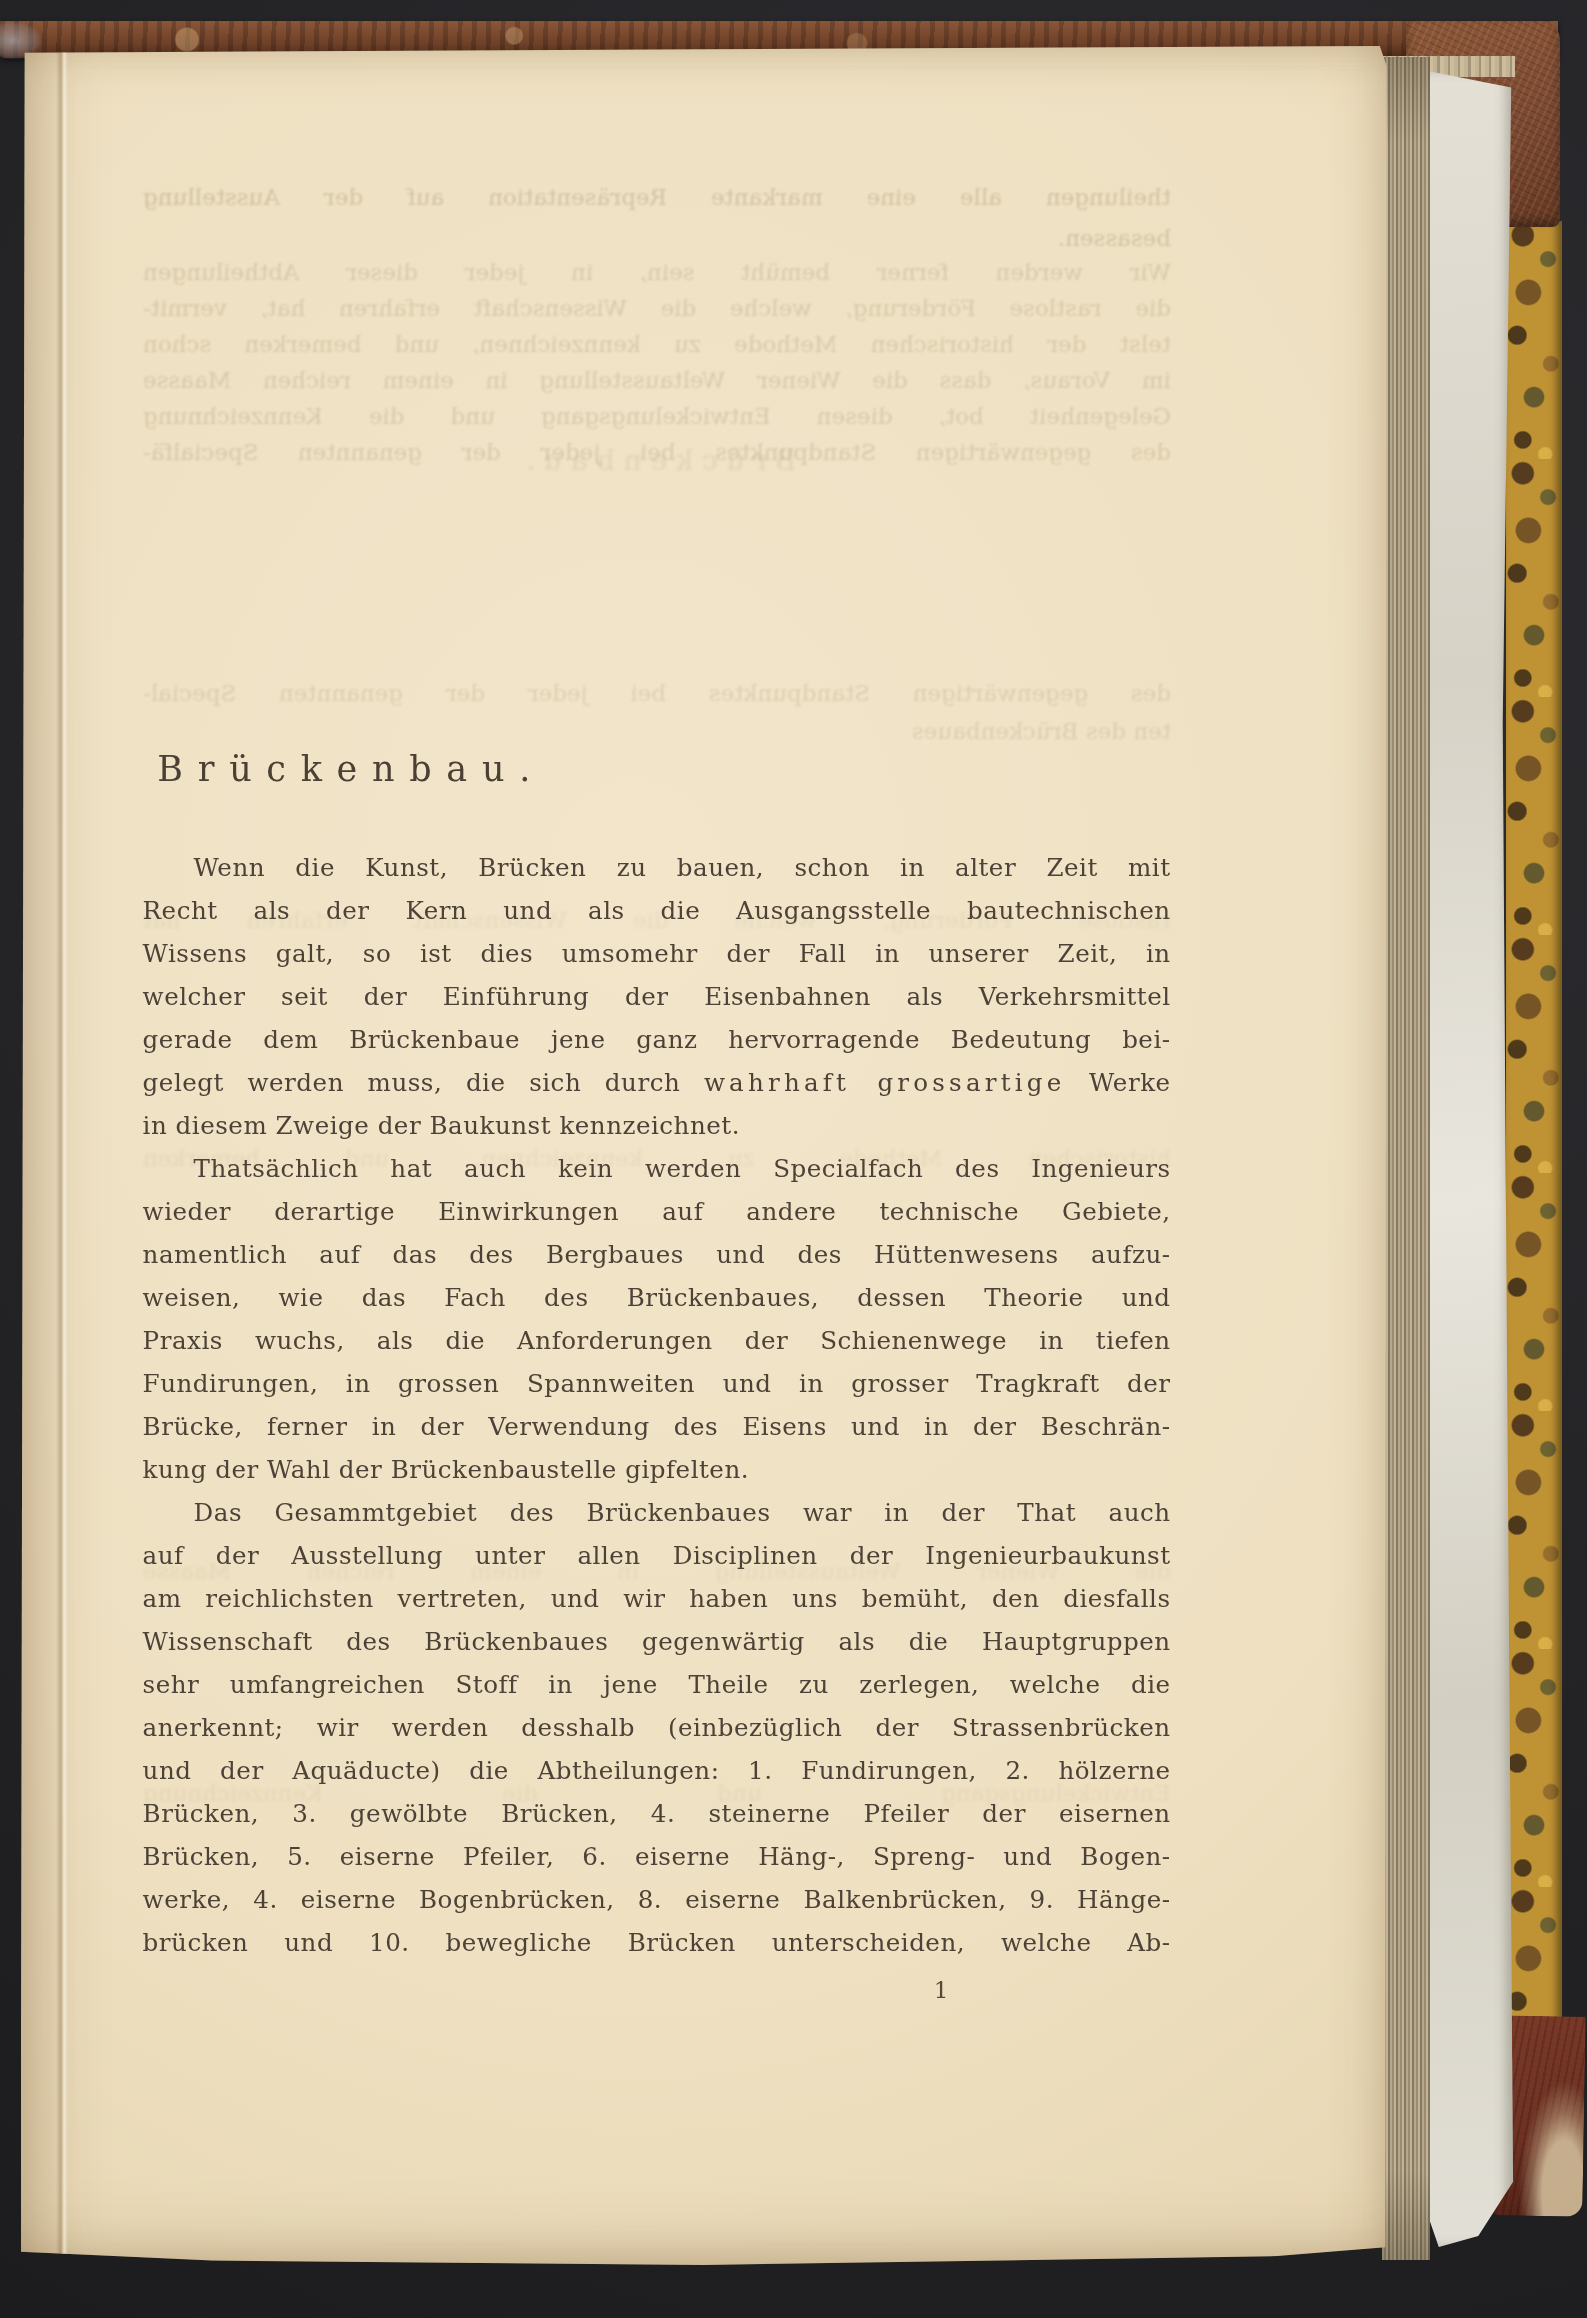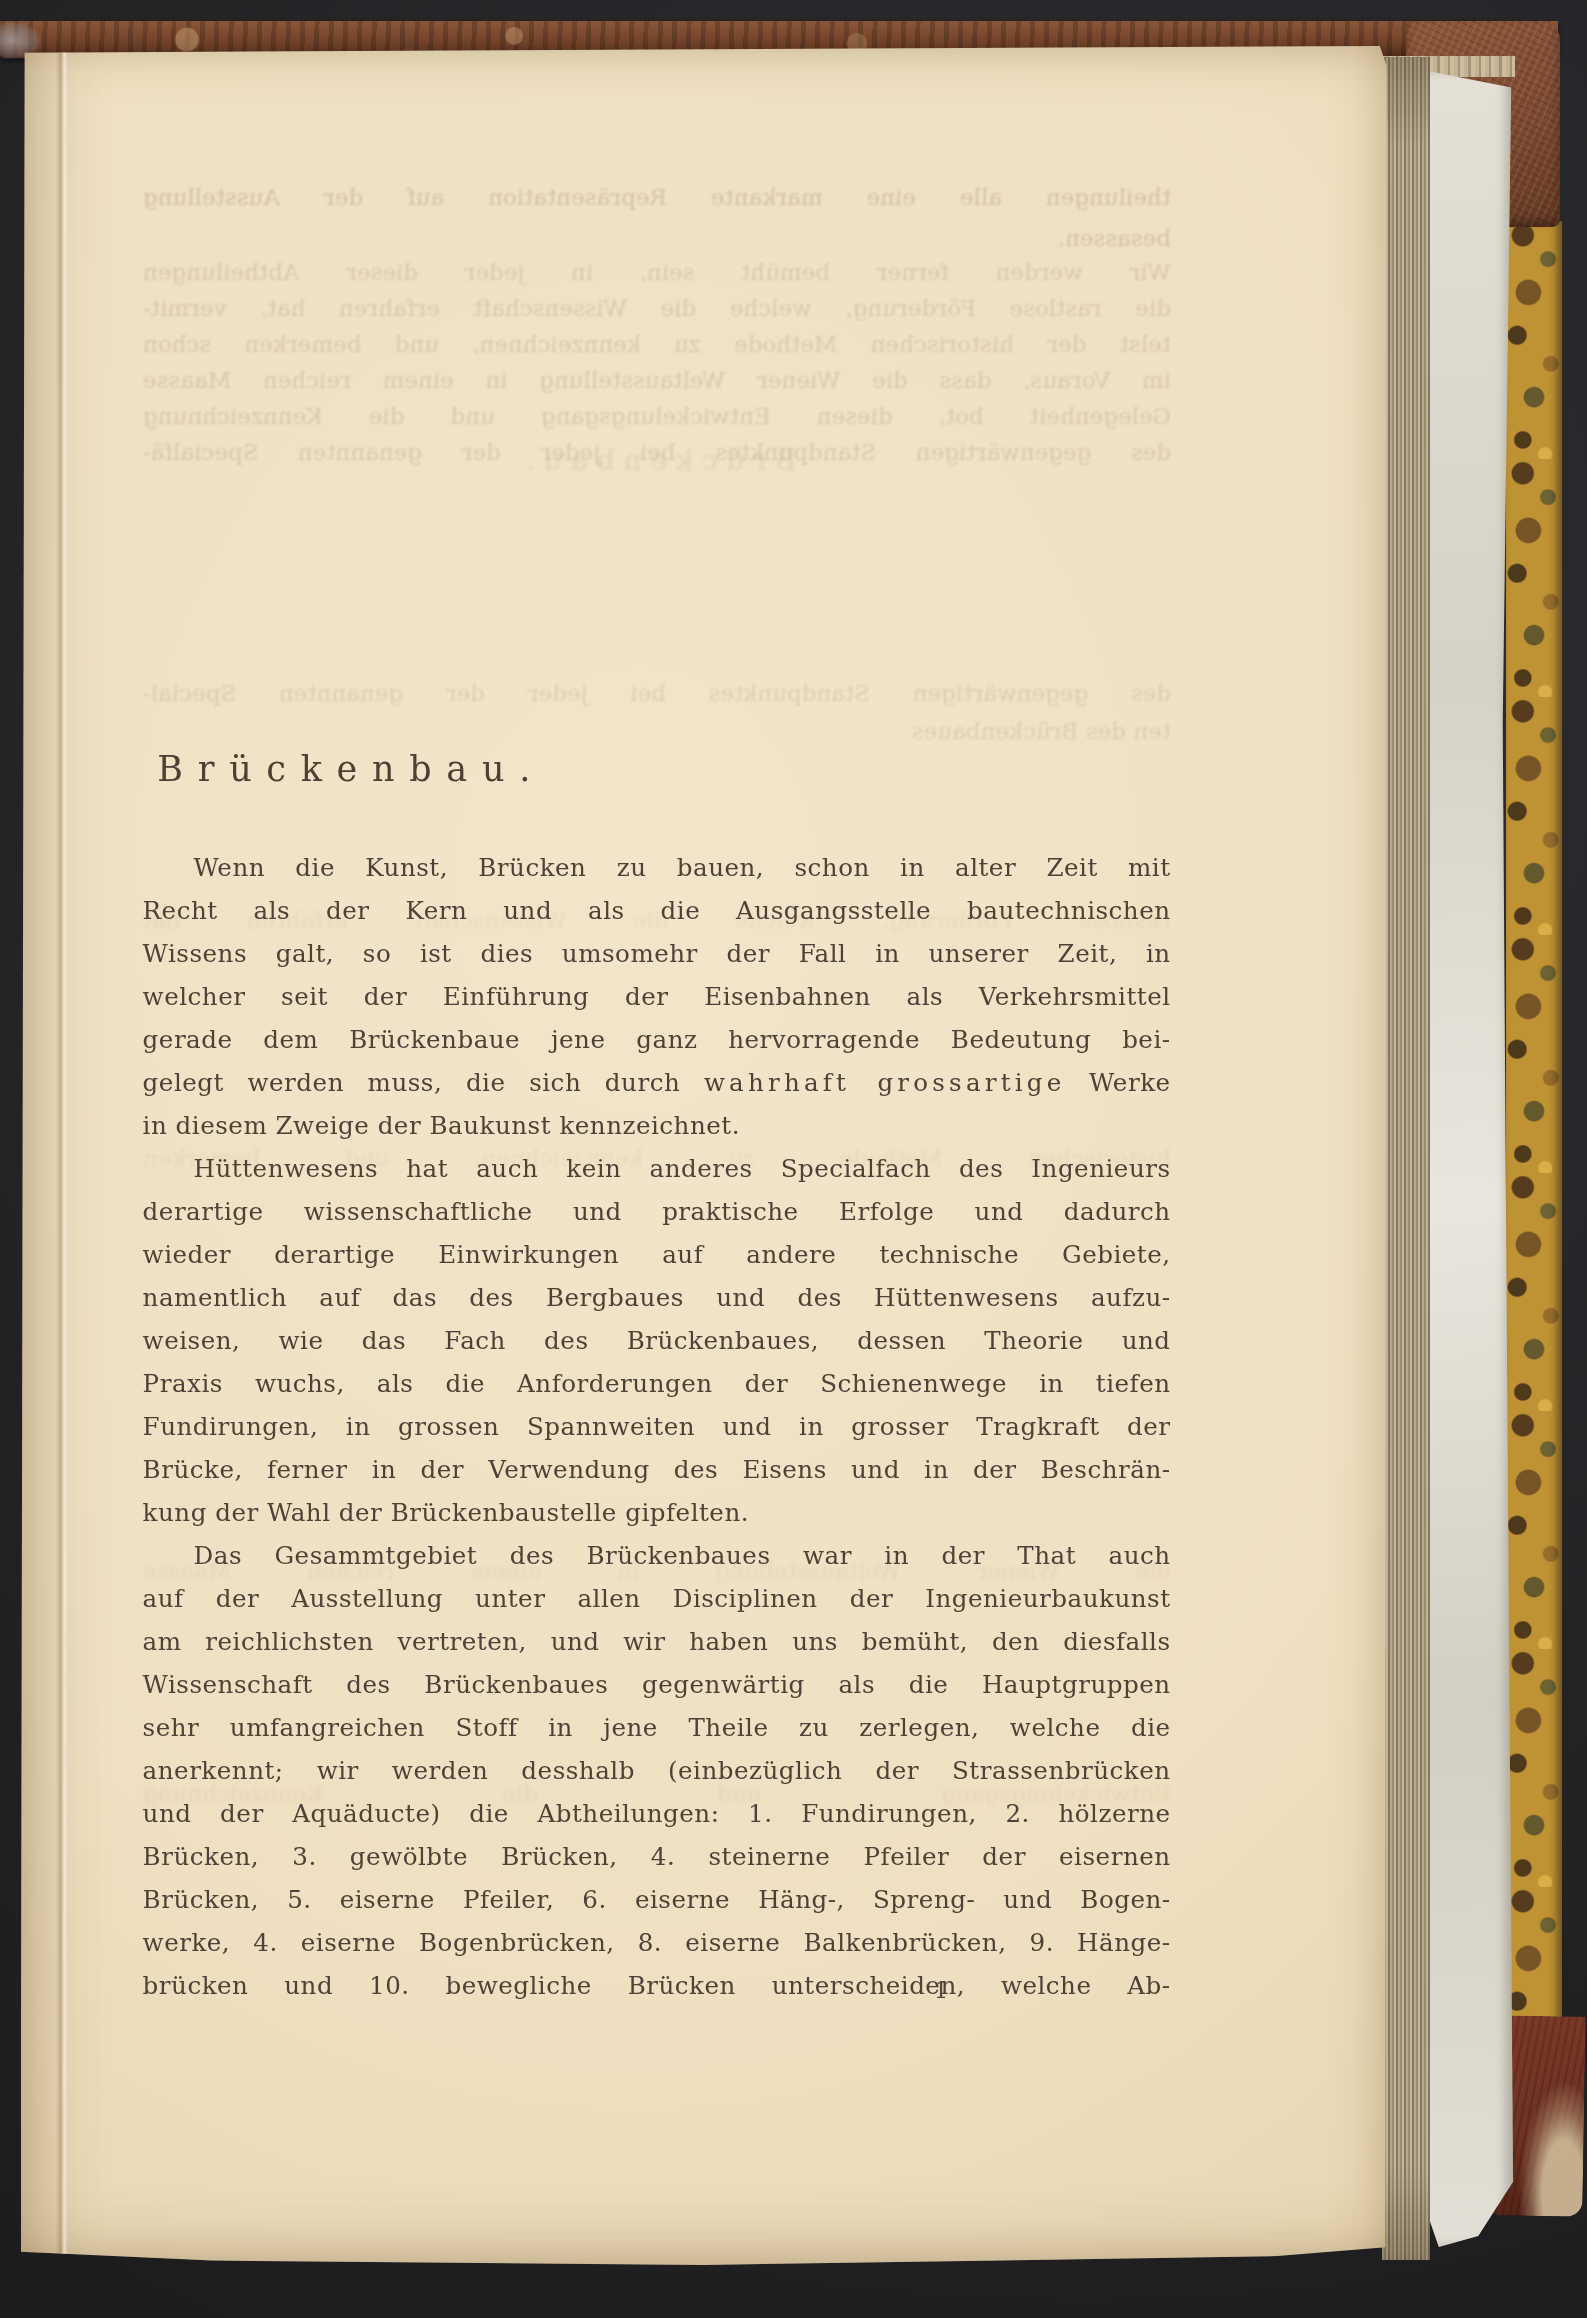--- a/index.html
+++ b/index.html
@@ -135,22 +135,21 @@
 
     <div class="bodytext">
       <div class="ind">Wenn die Kunst, Brücken zu bauen, schon in alter Zeit mit</div>
       <div>Recht als der Kern und als die Ausgangsstelle bautechnischen</div>
       <div>Wissens galt, so ist dies umsomehr der Fall in unserer Zeit, in</div>
       <div>welcher seit der Einführung der Eisenbahnen als Verkehrsmittel</div>
       <div>gerade dem Brückenbaue jene ganz hervorragende Bedeutung bei-</div>
       <div><span>gelegt werden muss, die sich durch </span><span class="sp">wahrhaft grossartige</span><span> Werke</span></div>
       <div class="ll">in diesem Zweige der Baukunst kennzeichnet.</div>
 
-      <div class="ind">Hüttenwesens hat auch kein anderes Specialfach des Ingenieurs</div>
-      <div>derartige wissenschaftliche und praktische Erfolge und dadurch</div>
+      <div class="ind">Thatsächlich hat auch kein werden Specialfach des Ingenieurs</div>
       <div>wieder derartige Einwirkungen auf andere technische Gebiete,</div>
       <div>namentlich auf das des Bergbaues und des Hüttenwesens aufzu-</div>
       <div>weisen, wie das Fach des Brückenbaues, dessen Theorie und</div>
       <div>Praxis wuchs, als die Anforderungen der Schienenwege in tiefen</div>
       <div>Fundirungen, in grossen Spannweiten und in grosser Tragkraft der</div>
       <div>Brücke, ferner in der Verwendung des Eisens und in der Beschrän-</div>
       <div class="ll">kung der Wahl der Brückenbaustelle gipfelten.</div>
 
       <div class="ind">Das Gesammtgebiet des Brückenbaues war in der That auch</div>
       <div>auf der Ausstellung unter allen Disciplinen der Ingenieurbaukunst</div>

